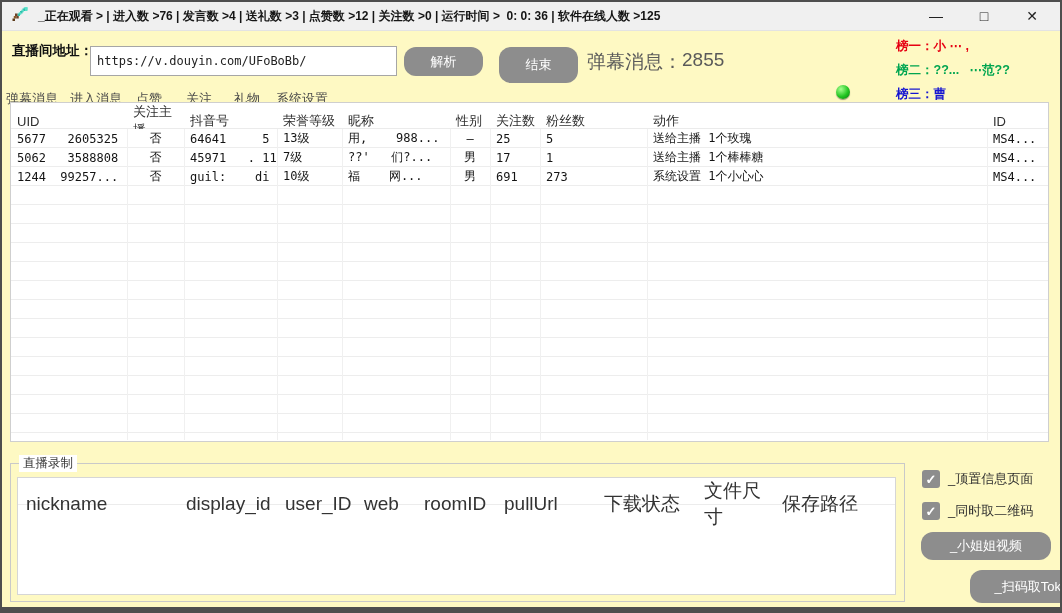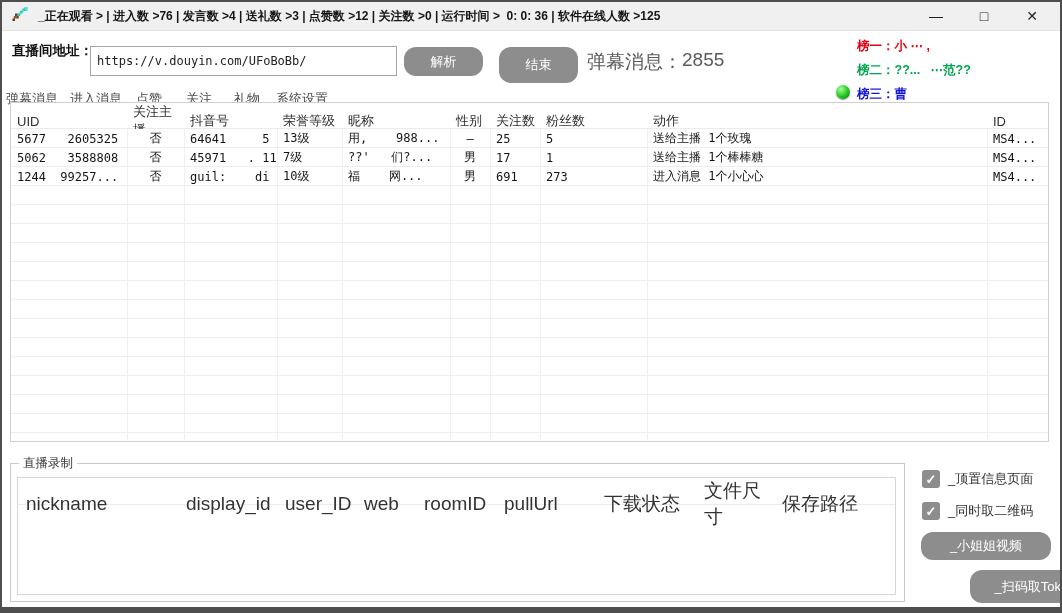--- a/index.html
+++ b/index.html
@@ -1,18 +1,18 @@
 <!DOCTYPE html>
 <html><head>
 <meta charset="utf-8">
 <style>
   html,body { margin:0; padding:0; background:#ddd; }
   .window {
     position:relative; width:1062px; height:613px; box-sizing:border-box;
-    border:2px solid #4e4e4e; border-bottom-width:6px; background:#ffffff;
+    border:2px solid #4e4e4e; border-bottom-width:6px; background:#fef9c3;
     font-family:"Liberation Sans", sans-serif; overflow:hidden;
   }
   
   .titlebar { position:absolute; top:0; left:0; right:0; height:28px; background:#f0f0f0;
               border-bottom:1px solid #e3e3e3; display:flex; align-items:center; }
   .app-icon { margin-left:8px; width:20px; height:20px; }
   .title-text { margin-left:8px; font-size:12px; font-weight:bold; color:#151515; white-space:pre; }
   .win-controls { position:absolute; right:4px; top:0; height:28px; display:flex; }
   .win-btn { width:48px; height:28px; display:flex; align-items:center; justify-content:center;
              font-size:14px; color:#222; cursor:default; }
@@ -21,21 +21,21 @@
   .addr-input { position:absolute; left:88px; top:44px; width:297px; height:26px;
                 border:1px solid #a6a6a6; padding-left:6px; font-family:"DejaVu Sans Mono", monospace;
                 font-size:12px; color:#222; background:#fff; }
   .gray-btn { background:#8d8d8d; color:#fff; border:none; border-radius:12px; font-size:13px;
               font-family:"Liberation Sans", sans-serif; }
   .btn-parse { position:absolute; left:402px; top:45px; width:79px; height:29px; }
   .btn-stop  { position:absolute; left:497px; top:45px; width:79px; height:36px; }
   .online { position:absolute; left:585px; top:47px; font-size:19px; color:#5a5a5a; display:flex; }
   .online .num { }
   
-  .lb-line { position:absolute; left:855px; white-space:pre; font-weight:bold; font-size:12.5px; }
+  .lb-line { position:absolute; left:894px; white-space:pre; font-weight:bold; font-size:12.5px; }
   .lb1 { top:36px;  color:#e60012; }
   .lb2 { top:60px;  color:#00a550; }
   .lb3 { top:84px;  color:#1414d2; }
   .ball { position:absolute; left:834px; top:83px; width:14px; height:14px; border-radius:50%;
           background:radial-gradient(circle at 35% 30%, #a5ff8e, #21c521 55%, #0c7a12 95%);
           box-shadow:0 1px 1px rgba(0,0,0,.4); }
   
   .tab { position:absolute; top:88px; font-size:13px; color:#4a4a4a; cursor:default; }
   .tab-underline { position:absolute; left:218px; top:102px; width:52px; height:3px; background:#4f8ff7; }
   
@@ -170,21 +170,21 @@
       </div>
       <div class="gcols grow">
         <span>1244  99257...</span>
         <span class="cc">否</span>
         <span>guil:    di</span>
         <span>10级</span>
         <span>福    网...</span>
         <span class="cc">男</span>
         <span>691</span>
         <span>273</span>
-        <span>进入消息 1个小心心</span>
+        <span>系统设置 1个小心心</span>
         <span>MS4...</span>
       </div>
     </div>
   </div>
 
   <div class="rpanel">
     <span class="rlegend">直播录制</span>
     <div class="rtable">
       <div class="rhead">
         <span>nickname</span>

